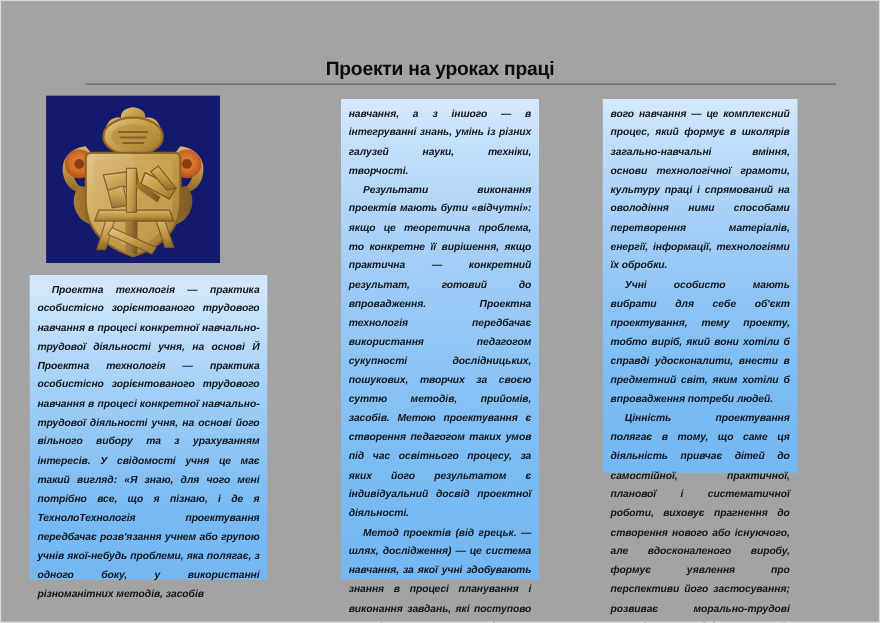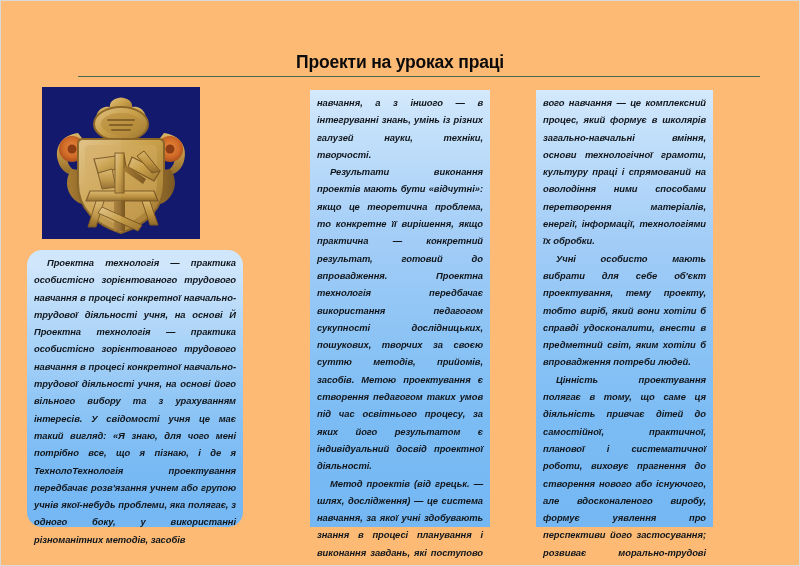--- a/index.html
+++ b/index.html
@@ -15,21 +15,21 @@
     font-family: "Liberation Sans", sans-serif;
     background: #ffffff;
   }
 
   
   #page {
     position: absolute;
     left: 0; top: 0;
     width: 800px;
     height: 566px;
-    background: #fdba74;
+    background: #a3a3a3;
   }
   #page-border-top,
   #page-border-bottom {
     position: absolute;
     left: 0;
     width: 800px;
     height: 1px;
     background: #d9d9d9;
   }
   #page-border-top { top: 0; }
@@ -106,33 +106,32 @@
     margin: 0;
     text-indent: 13px;
   }
   .text-col p.cont { text-indent: 0; }
 
   #col-left {
     left: 27px;
     top: 250px;
     width: 216px;
     height: 277px;
-    border-radius: 15px;
   }
   #col-mid {
     left: 310px;
     top: 90px;
     width: 180px;
     height: 437px;
   }
   #col-right {
-    left: 536px;
+    left: 548px;
     top: 90px;
     width: 177px;
-    height: 437px;
+    height: 340px;
   }
 
   
   #col-mid, #col-right {
     background: linear-gradient(to bottom,
         #d4e9fc 0%,
         #bfdefa 12%,
         #a3cdf7 34%,
         #8dc4f5 55%,
         #7cbcf4 75%,

